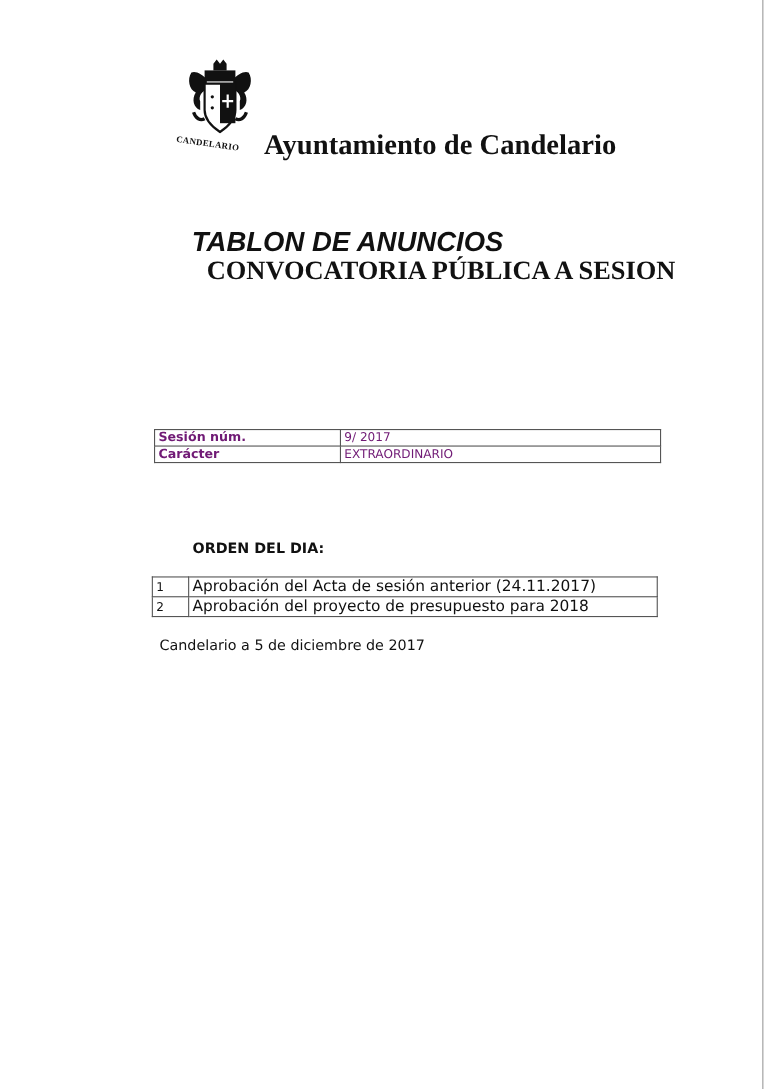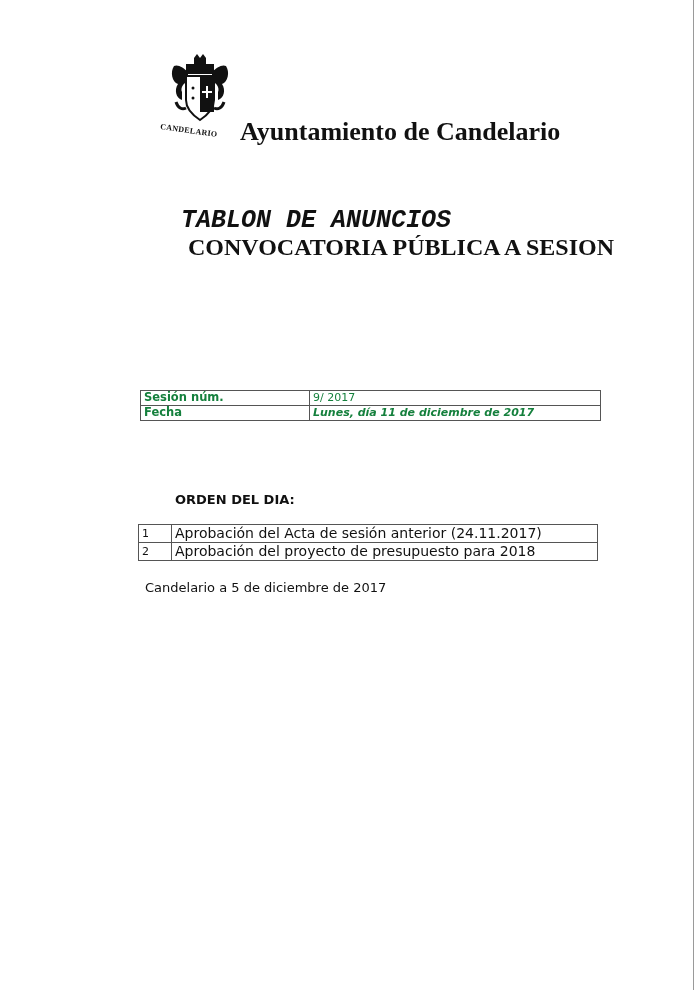--- a/index.html
+++ b/index.html
@@ -2,25 +2,25 @@
 <html><head>
   <meta charset="utf-8">
   <style>
     html, body { margin: 0; padding: 0; background: #ffffff; }
     body { width: 700px; height: 990px; position: relative; overflow: hidden; }
     .page { position: absolute; left: 0; top: 0; width: 700px; height: 990px; background: #ffffff; }
     .right-edge { position: absolute; left: 693px; top: 0; width: 1px; height: 990px; background: #9a9a9a; }
     .crest { position: absolute; left: 168px; top: 52px; width: 64px; height: 78px; }
     .crest-label { position: absolute; left: 160px; top: 126px; font-family: "Liberation Serif", serif; font-size: 8px; letter-spacing: 0.3px; transform: rotate(8deg); color: #111; font-weight: bold; }
     .org-name { position: absolute; left: 240px; top: 117px; font-family: "Liberation Serif", serif; font-weight: bold; font-size: 26px; color: #111; white-space: nowrap; }
-    .title-italic { position: absolute; left: 0; width: 592px; top: 206px; text-align: center; font-family: Liberation Mono, monospace; font-style: italic; font-weight: bold; font-size: 25px; color: #111; padding-left: 40px; box-sizing: border-box; }
+    .title-italic { position: absolute; left: 0; width: 592px; top: 206px; text-align: center; font-family: Liberation Sans, sans-serif; font-style: italic; font-weight: bold; font-size: 25px; color: #111; padding-left: 40px; box-sizing: border-box; }
     .title-main { position: absolute; left: 0; width: 700px; top: 234px; text-align: center; font-family: "Liberation Serif", serif; font-weight: bold; font-size: 24px; color: #111; padding-left: 20px; box-sizing: border-box; margin-left: 41px; }
     .intro { position: absolute; left: 145px; top: 294px; width: 462px; font-family: "DejaVu Sans", sans-serif; font-size: 11.6px; line-height: 16.5px; text-align: justify; color: #111; }
     table { border-collapse: collapse; position: absolute; }
-    .info-table { left: 140px; top: 390px; width: 461px; font-family: "DejaVu Sans", sans-serif; color: #15803d; }
+    .info-table { left: 140px; top: 390px; width: 461px; font-family: "DejaVu Sans", sans-serif; color: #701a75; }
     .info-table td { border: 1px solid #555; padding: 0 3px; height: 14px; font-size: 11px; line-height: 13px; vertical-align: top; }
     .info-table td.label { width: 162px; font-weight: bold; font-size: 11.5px; }
     .info-table td.value-italic { font-weight: bold; font-style: italic; }
     .info-table td.value-big { font-weight: bold; font-size: 19px; line-height: 22px; height: 22px; }
     .orden-heading { position: absolute; left: 163px; top: 492px; font-family: "DejaVu Sans", sans-serif; font-weight: bold; font-size: 13px; color: #111; margin-left: 12px; }
     .orden-table { left: 138px; top: 524px; width: 460px; font-family: "DejaVu Sans", sans-serif; color: #111; }
     .orden-table td { border: 1px solid #555; padding: 0 3px; height: 17px; font-size: 14px; line-height: 17px; }
     .orden-table td.num { width: 26px; font-size: 11px; }
     .footer-date { position: absolute; left: 145px; top: 580px; font-family: "DejaVu Sans", sans-serif; font-size: 13px; color: #111; }
   </style>
@@ -50,22 +50,22 @@
   <div class="title-main">CONVOCATORIA PÚBLICA A SESION</div>
 
 
   <table class="info-table">
     <tbody>
         <tr>
       <td class="label">Sesión núm.</td>
       <td>9/ 2017</td>
     </tr>
     <tr>
-      <td class="label">Fecha</td>
-      <td class="value-italic">Lunes, día 11 de diciembre de 2017</td>
+      <td class="label">Carácter</td>
+      <td>EXTRAORDINARIO</td>
     </tr>
   </tbody>
     </table>
 
   <div class="orden-heading">ORDEN DEL DIA:</div>
 
   <table class="orden-table">
     <tbody>
         <tr>
       <td class="num">1</td>

